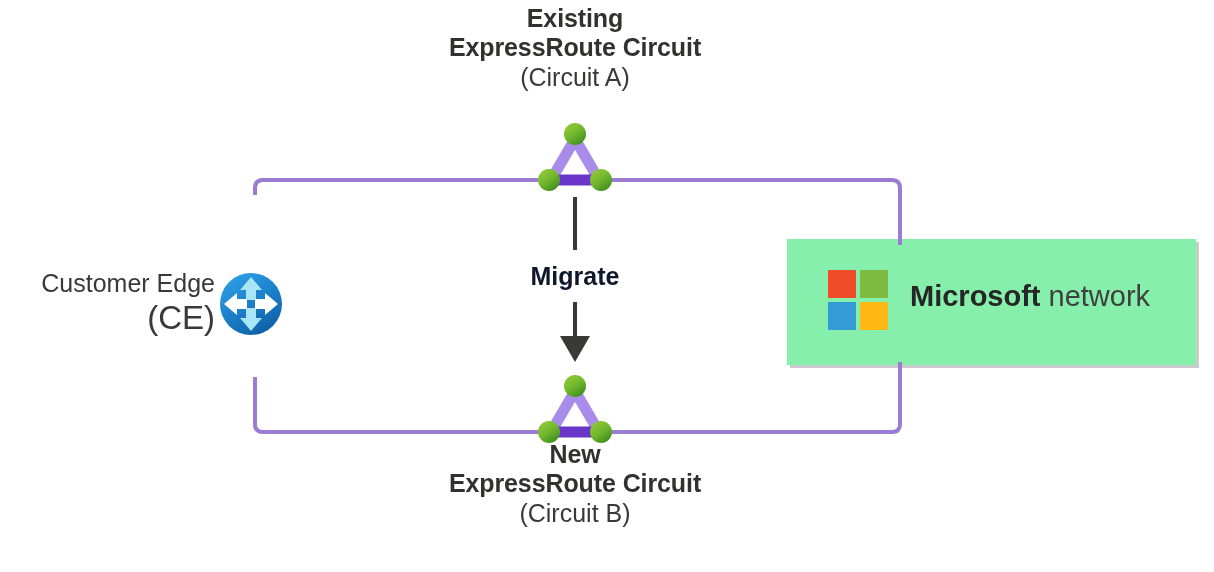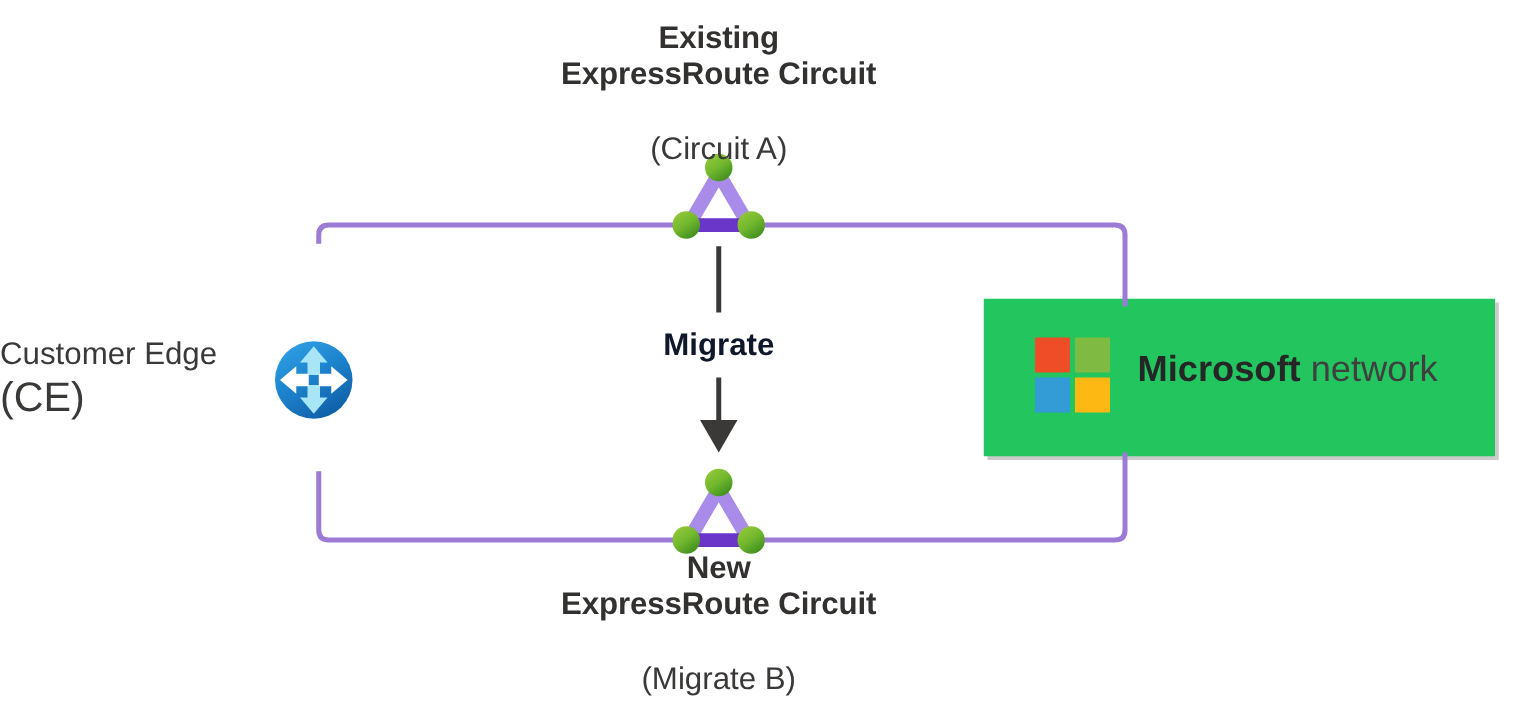--- a/index.html
+++ b/index.html
@@ -30,34 +30,34 @@
   .label-bold {
     font-weight: bold;
     font-size: 25px;
     letter-spacing: -0.1px;
     color: #333030;
   }
   .label-reg {
     font-weight: normal;
     font-size: 25px;
     color: #3b3838;
-    margin-top: 30px;
-  }
-
-  
-  #circuit-a-caption { left: 365px; top: 16px; width: 420px; }
+  }
+
+  
+  #circuit-a-caption { left: 365px; top: 4px; width: 420px; }
   
   #circuit-b-caption { left: 365px; top: 440px; width: 420px; }
 
   
   #ce-caption {
     position: absolute;
     left: 0px;
     top: 268px;
     width: 215px;
+    text-align: right;
     color: #3b3838;
     line-height: 1.2;
     white-space: nowrap;
   }
   #ce-caption .ce-line1 { font-size: 25px; }
   #ce-caption .ce-line2 { font-size: 33px; }
 
   
   #migrate-label {
     position: absolute;
@@ -71,21 +71,21 @@
     white-space: nowrap;
   }
 
   
   #ms-network-box {
     position: absolute;
     left: 787px;
     top: 239px;
     width: 409px;
     height: 126px;
-    background: #22c55e;
+    background: #86efac;
     box-shadow: 3px 3px 0 0 rgba(160,160,160,0.55);
   }
   #ms-logo {
     position: absolute;
     left: 41px;
     top: 31px;
     width: 60px;
     height: 60px;
     display: grid;
     grid-template-columns: 28px 28px;
@@ -196,21 +196,21 @@
 
   <div class="label-block" id="circuit-a-caption">
     <div class="label-bold">Existing</div>
     <div class="label-bold">ExpressRoute Circuit</div>
     <div class="label-reg">(Circuit A)</div>
   </div>
 
   <div class="label-block" id="circuit-b-caption">
     <div class="label-bold">New</div>
     <div class="label-bold">ExpressRoute Circuit</div>
-    <div class="label-reg">(Migrate B)</div>
+    <div class="label-reg">(Circuit B)</div>
   </div>
 
   <div id="ce-caption">
     <div class="ce-line1">Customer Edge</div>
     <div class="ce-line2">(CE)</div>
   </div>
 
   <div id="migrate-label">Migrate</div>
 
 </div>

